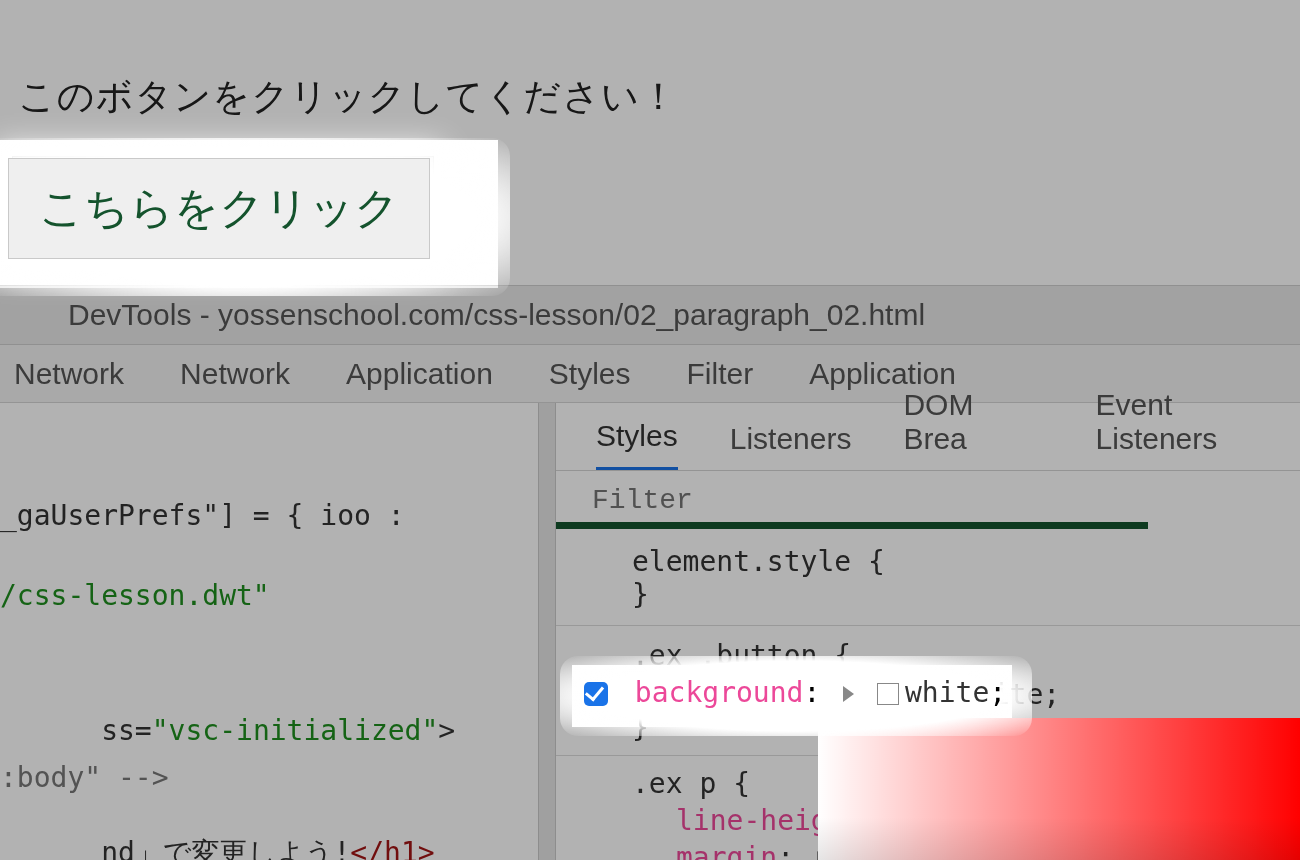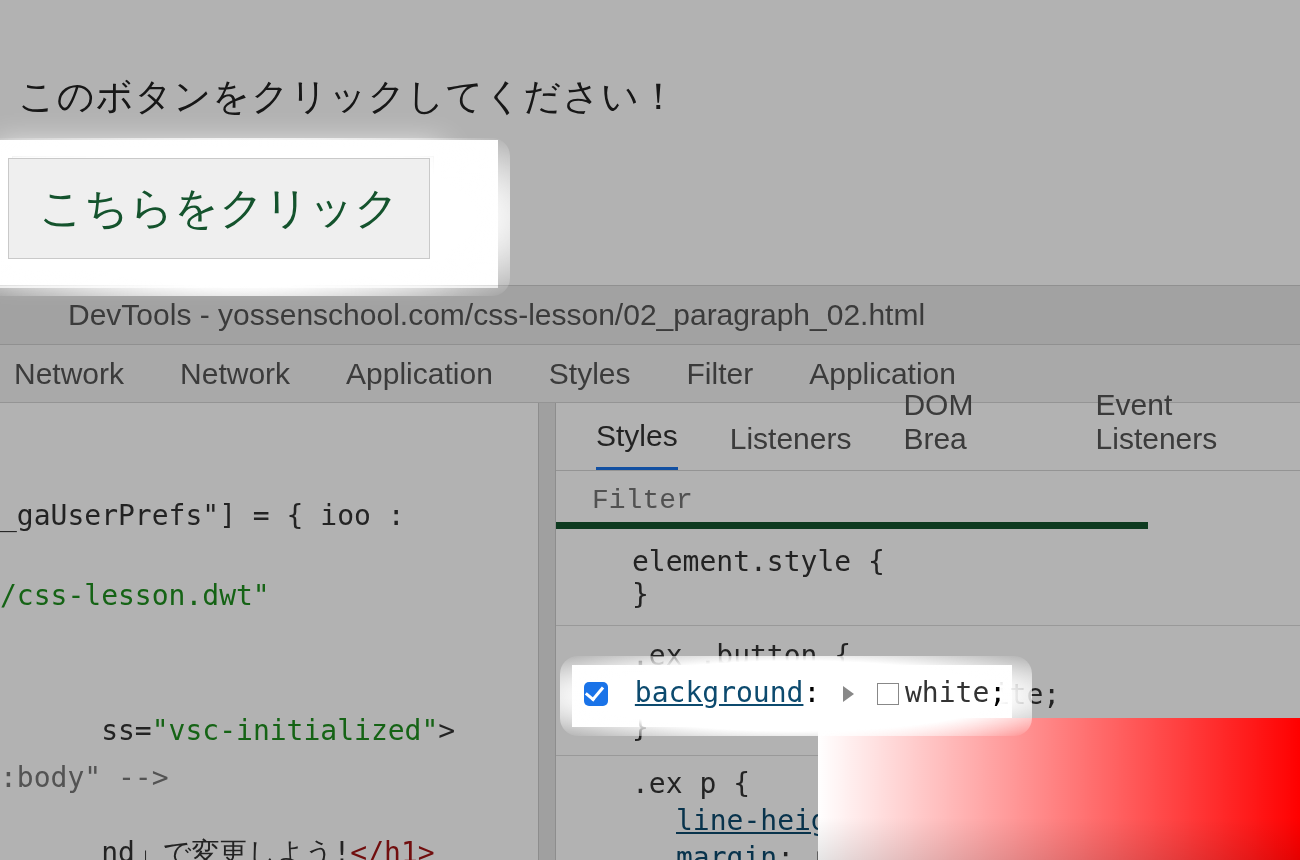--- a/index.html
+++ b/index.html
@@ -28,21 +28,21 @@
   
   .subtabs { position: absolute; left: 0; top: 0; width: 744px; height: 68px; border-bottom: 1px solid #d5d5d5; display: flex; align-items: flex-end; gap: 52px; padding-left: 40px; }
   .subtab { font-size: 30px; color: #555; padding-bottom: 14px; cursor: pointer; }
   .subtab.active { color: #333; border-bottom: 3px solid #1a73e8; }
   
   .filter-row { position: absolute; left: 0; top: 68px; width: 592px; height: 58px; border-bottom: 7px solid #14532d; font-family: Liberation Mono, monospace; }
   .filter-input { position: absolute; left: 36px; top: 10px; width: 660px; height: 38px; border: none; outline: none; font-size: 28px; color: #999; background: transparent; font-family: inherit; }
   
   .rule { font-family: Menlo, Consolas, monospace; font-size: 28px; color: #333; }
   .rule-block { position: absolute; left: 28px; width: 700px; margin-left: 48px; }
-  .prop-name { color: #0c4a6e; text-decoration: underline; }
+  .prop-name { color: #ec4899; }
   .prop-val { color: #333; }
   .checkbox { display: inline-block; width: 24px; height: 24px; border-radius: 5px; background: #1a73e8; position: relative; vertical-align: middle; margin-right: 10px; }
   .checkbox::after { content: ""; position: absolute; left: 5px; top: 1px; width: 8px; height: 14px; border: solid #fff; border-width: 0 3px 3px 0; transform: rotate(40deg); }
   .expander { display: inline-block; width: 0; height: 0; border-top: 8px solid transparent; border-bottom: 8px solid transparent; border-left: 11px solid #888; margin: 0 6px 0 6px; vertical-align: middle; }
   .swatch { display: inline-block; width: 22px; height: 22px; border: 1px solid #888; background: #fff; vertical-align: middle; margin-right: 6px; }
   .rule-sep { position: absolute; left: 0; height: 1px; width: 744px; background: #dcdcdc; }
   
   .highlight-bg { position: absolute; background: radial-gradient(ellipse at center, rgba(255,255,255,1) 62%, rgba(255,255,255,0) 100%); filter: blur(0.5px); border-radius: 18px; }
   
   .colorpicker { position: absolute; left: 818px; top: 718px; width: 482px; height: 142px; }

